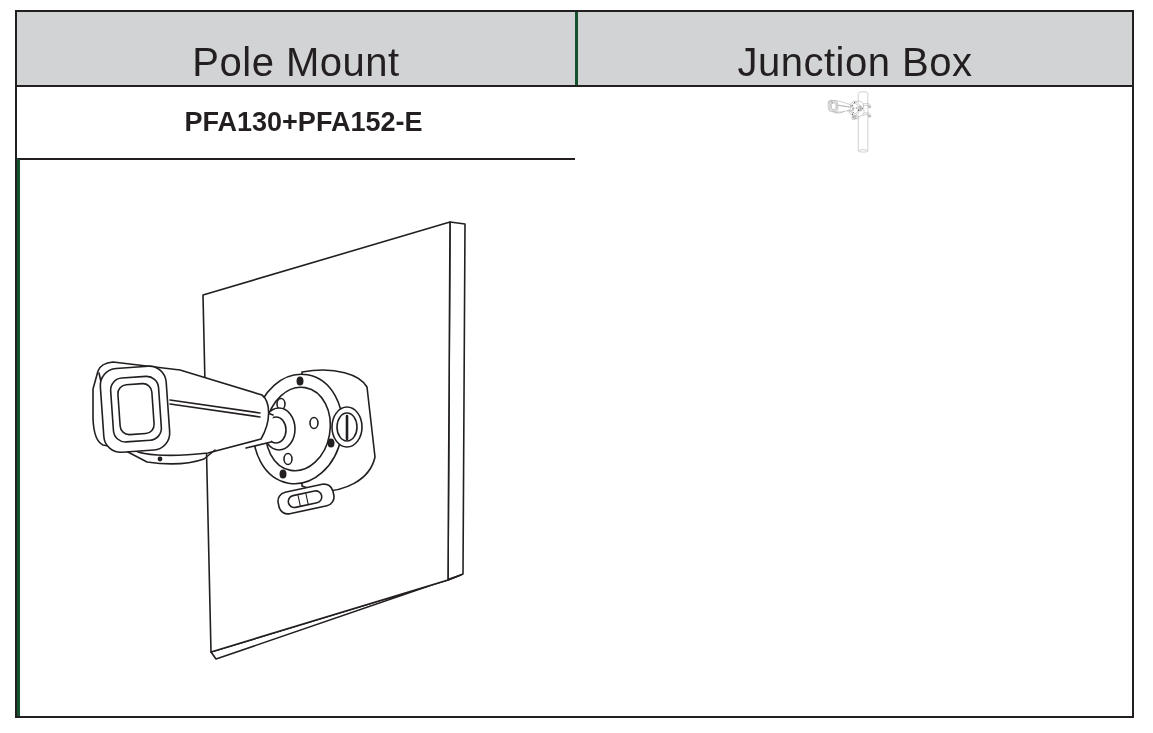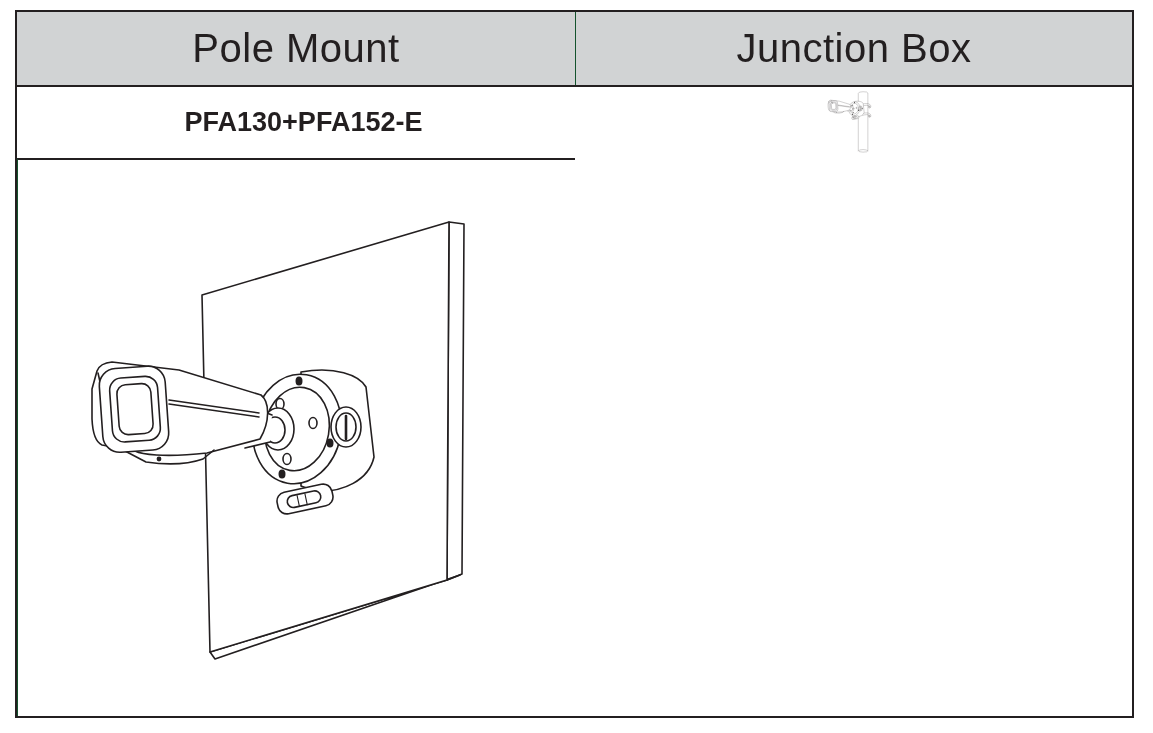--- a/index.html
+++ b/index.html
@@ -17,26 +17,27 @@
     border:2px solid #231f20;
     display:grid;
     grid-template-columns:558px 1fr;
     grid-template-rows:73px 73px 1fr;
   }
   .cell{
     display:flex;align-items:center;justify-content:center;
     box-sizing:border-box;
     overflow:hidden;
   }
-  .col-right{border-left:1px solid #14532d;}
+  .col-right{border-left:3px solid #14532d;}
   .row2,.row3{border-top:2px solid #231f20;}
   .header-cell{
     background:#d1d3d4;
     font-size:40px;
     letter-spacing:0.5px;
+    align-items:flex-end;
   }
   .model-cell{
     background:#ffffff;
     font-size:27px;
     font-weight:600;
     padding-left:15px;
   }
   .figure-cell{background:#ffffff;align-items:stretch;justify-content:stretch;}
   .figure-cell svg{display:block;width:100%;height:100%;}
 </style>

